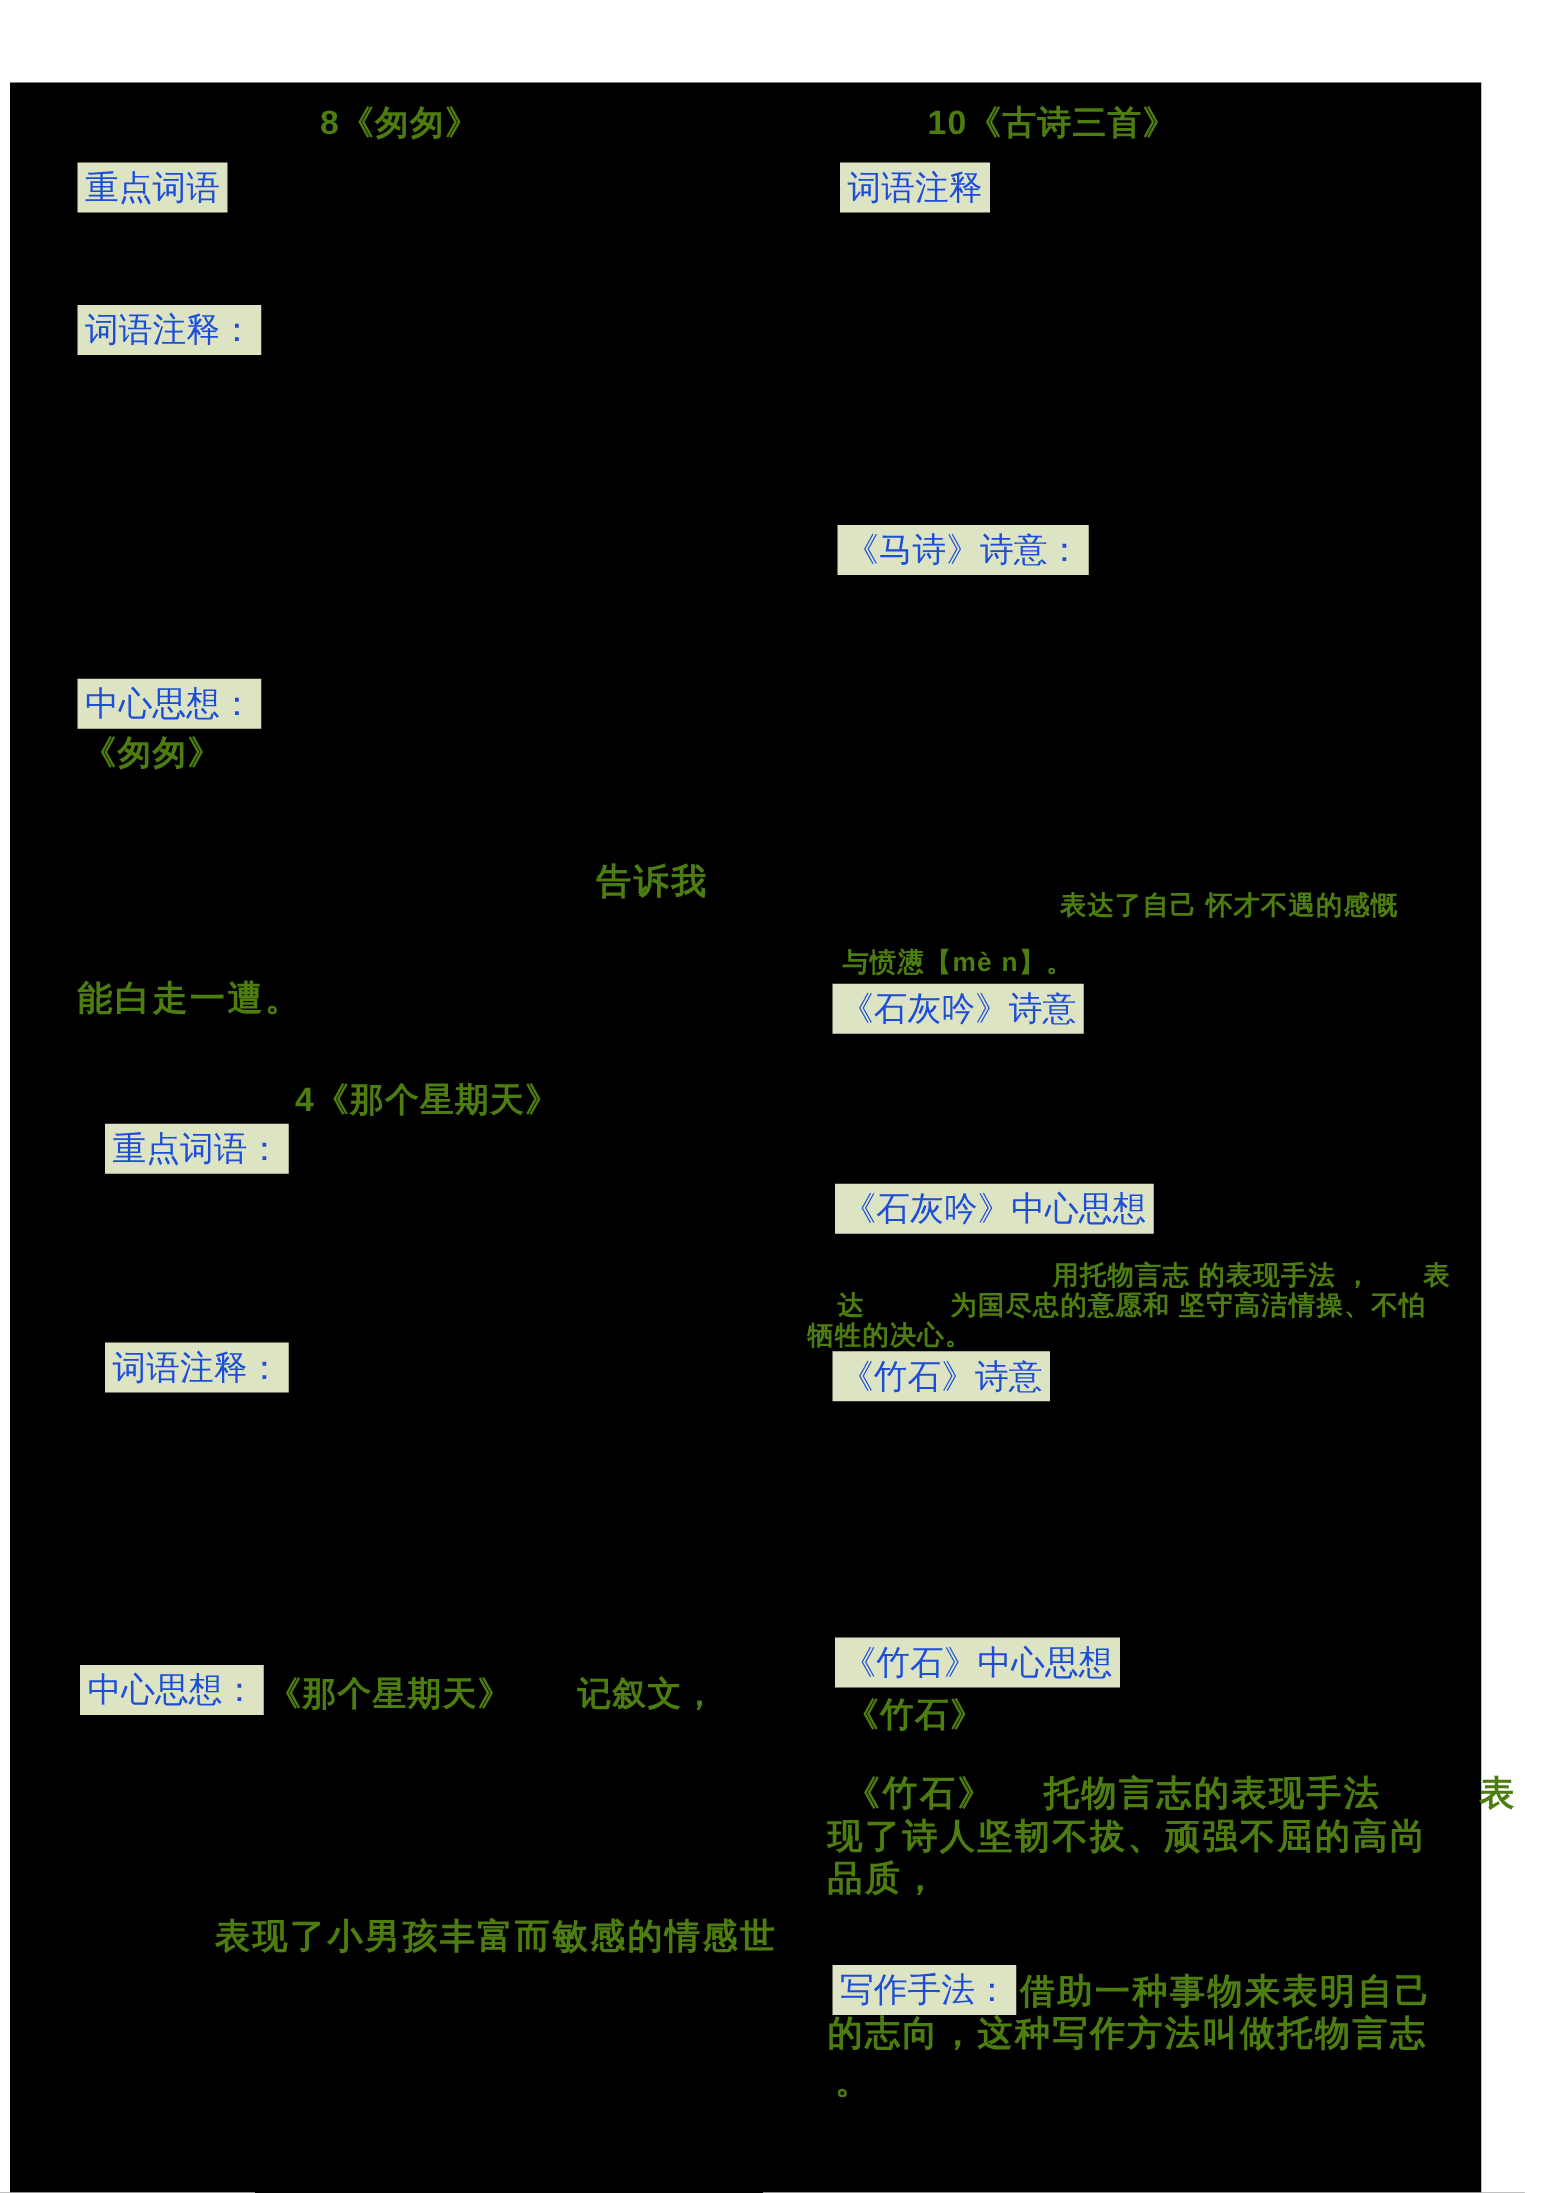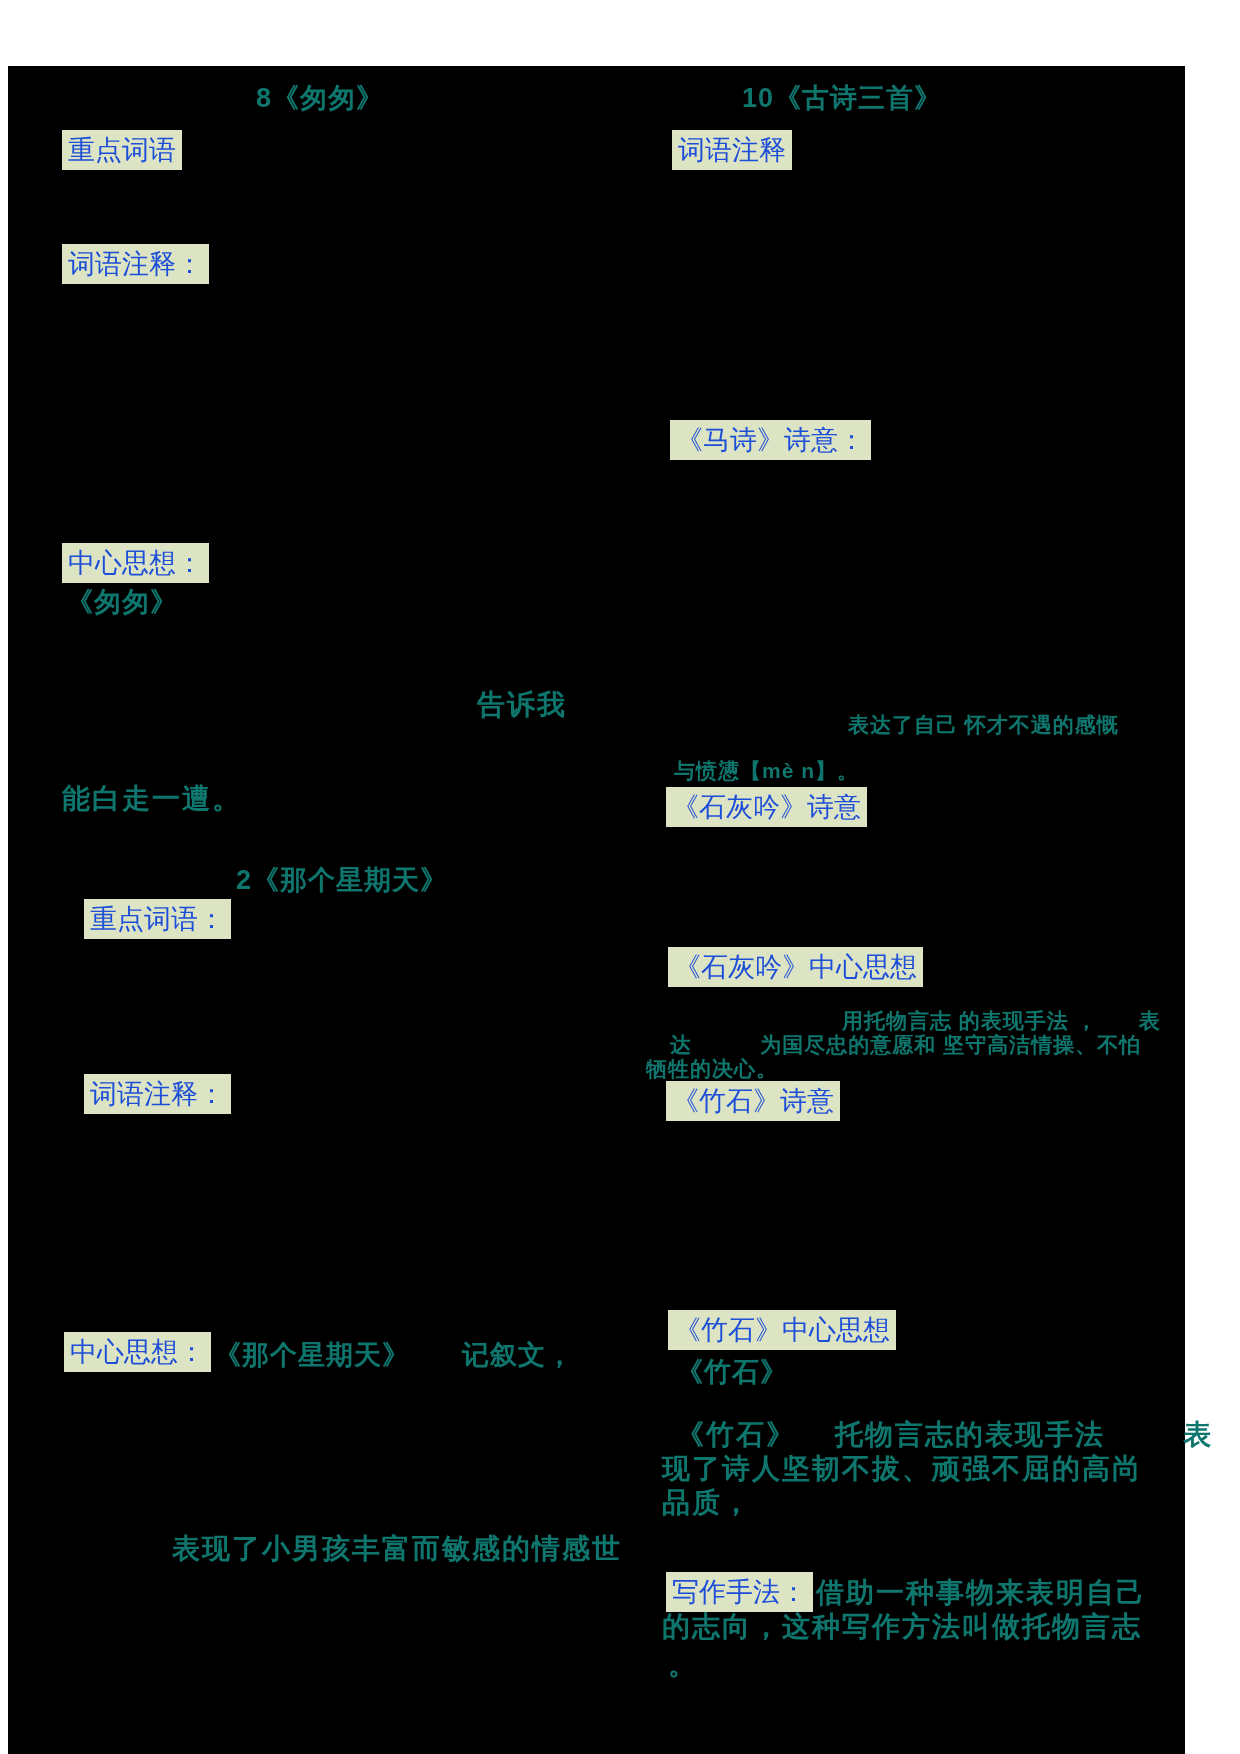--- a/index.html
+++ b/index.html
@@ -1,40 +1,40 @@
 <!DOCTYPE html>
 <html><head>
 <meta charset="utf-8">
 <style>
   html,body{margin:0;padding:0;}
   body{width:1240px;height:1754px;background:#ffffff;font-family:"Liberation Sans",sans-serif;}
   #page{position:relative;width:1240px;height:1754px;background:#ffffff;overflow:hidden;}
   #blackboard{position:absolute;left:8px;top:66px;width:1177px;height:1688px;background:#000000;}
   .abs{position:absolute;white-space:pre;}
   .label{position:absolute;white-space:pre;background:#dce4c4;color:#1d4ed8;font-size:27px;line-height:1.2;padding:4px 6px;text-align:right;}
-  .red{color:#0f766e;font-weight:bold;}
+  .red{color:#4d7c0f;font-weight:bold;}
   .red-h{font-size:27px;letter-spacing:1px;}
   .red-lg{font-size:28px;letter-spacing:2px;line-height:34px;}
   .red-sm{font-size:21px;letter-spacing:1px;line-height:25px;}
 </style>
 </head>
 <body>
 
 <div id="page">
   <div id="blackboard"></div>
 
   <div class="abs red red-h" style="left:256px;top:80px">8《匆匆》</div>
   <div class="label" style="left:62px;top:130px">重点词语</div>
   <div class="label" style="left:62px;top:244px">词语注释：</div>
   <div class="label" style="left:62px;top:543px">中心思想：</div>
   <div class="abs red red-h" style="left:66px;top:584px">《匆匆》</div>
   <div class="abs red red-lg" style="left:477px;top:688px">告诉我</div>
   <div class="abs red red-lg" style="left:62px;top:782px">能白走一遭。</div>
 
-  <div class="abs red red-h" style="left:236px;top:862px">2《那个星期天》</div>
+  <div class="abs red red-h" style="left:236px;top:862px">4《那个星期天》</div>
   <div class="label" style="left:84px;top:899px">重点词语：</div>
   <div class="label" style="left:84px;top:1074px">词语注释：</div>
   <div class="label" style="left:64px;top:1332px">中心思想：</div>
   <div class="abs red red-h" style="left:214px;top:1337px">《那个星期天》</div>
   <div class="abs red red-h" style="left:462px;top:1337px">记叙文，</div>
   <div class="abs red red-lg" style="left:172px;top:1532px">表现了小男孩丰富而敏感的情感世</div>
 
   <div class="abs red red-h" style="left:742px;top:80px">10《古诗三首》</div>
   <div class="label" style="left:672px;top:130px">词语注释</div>
 

